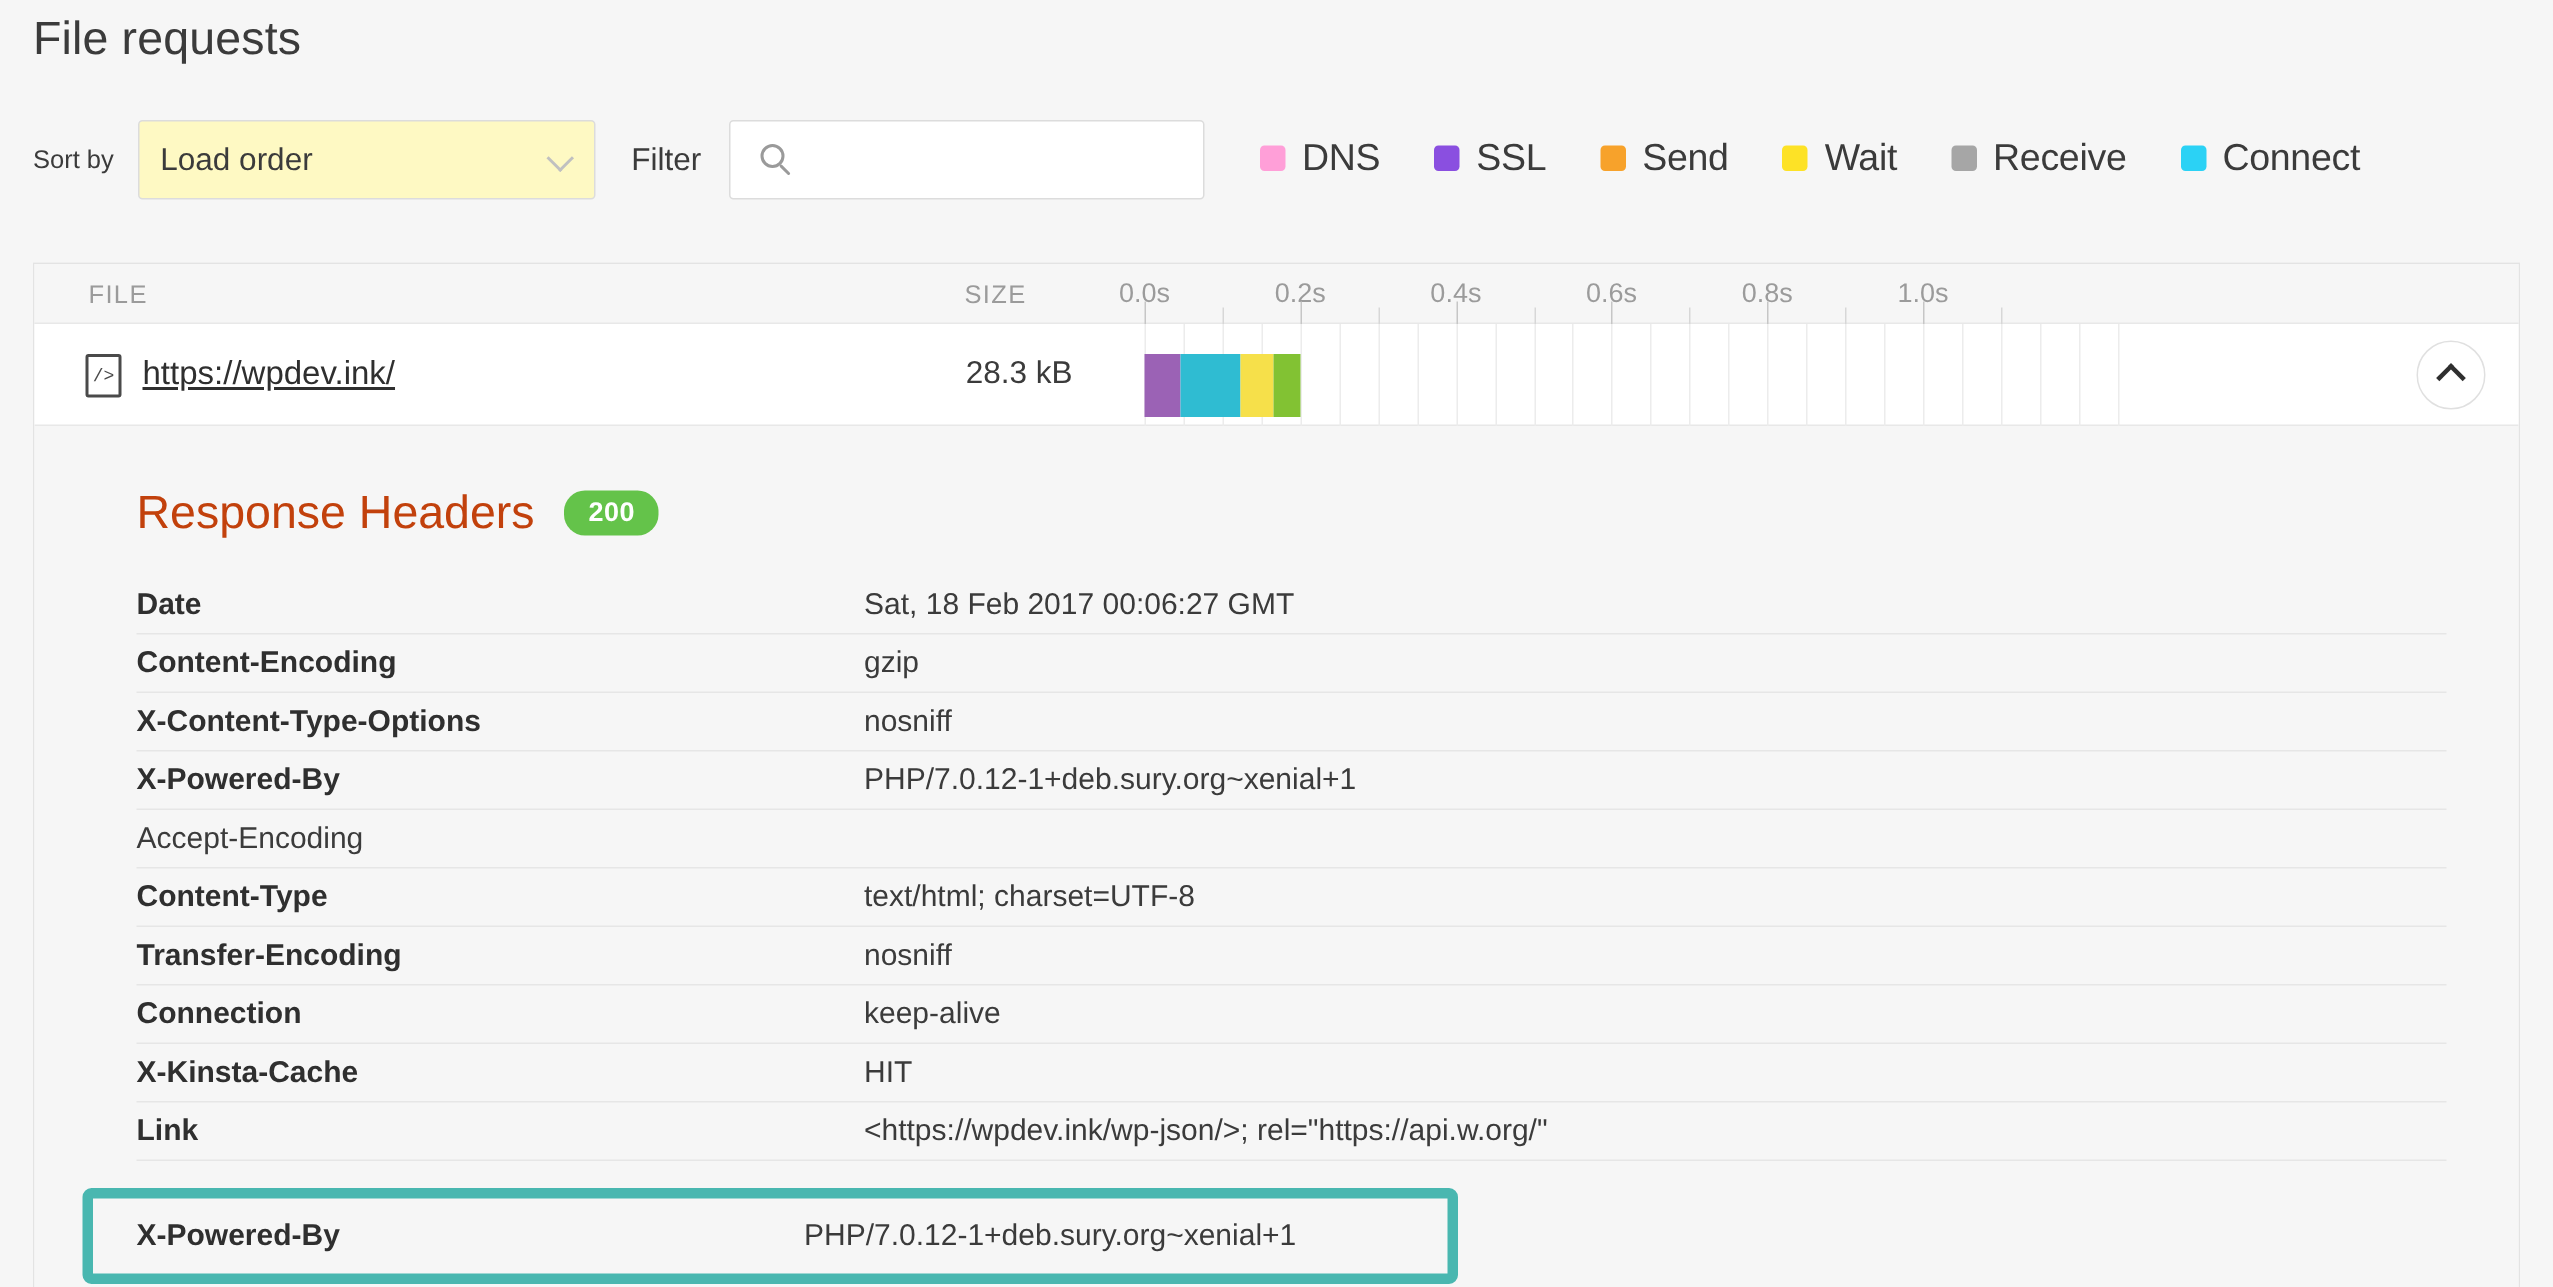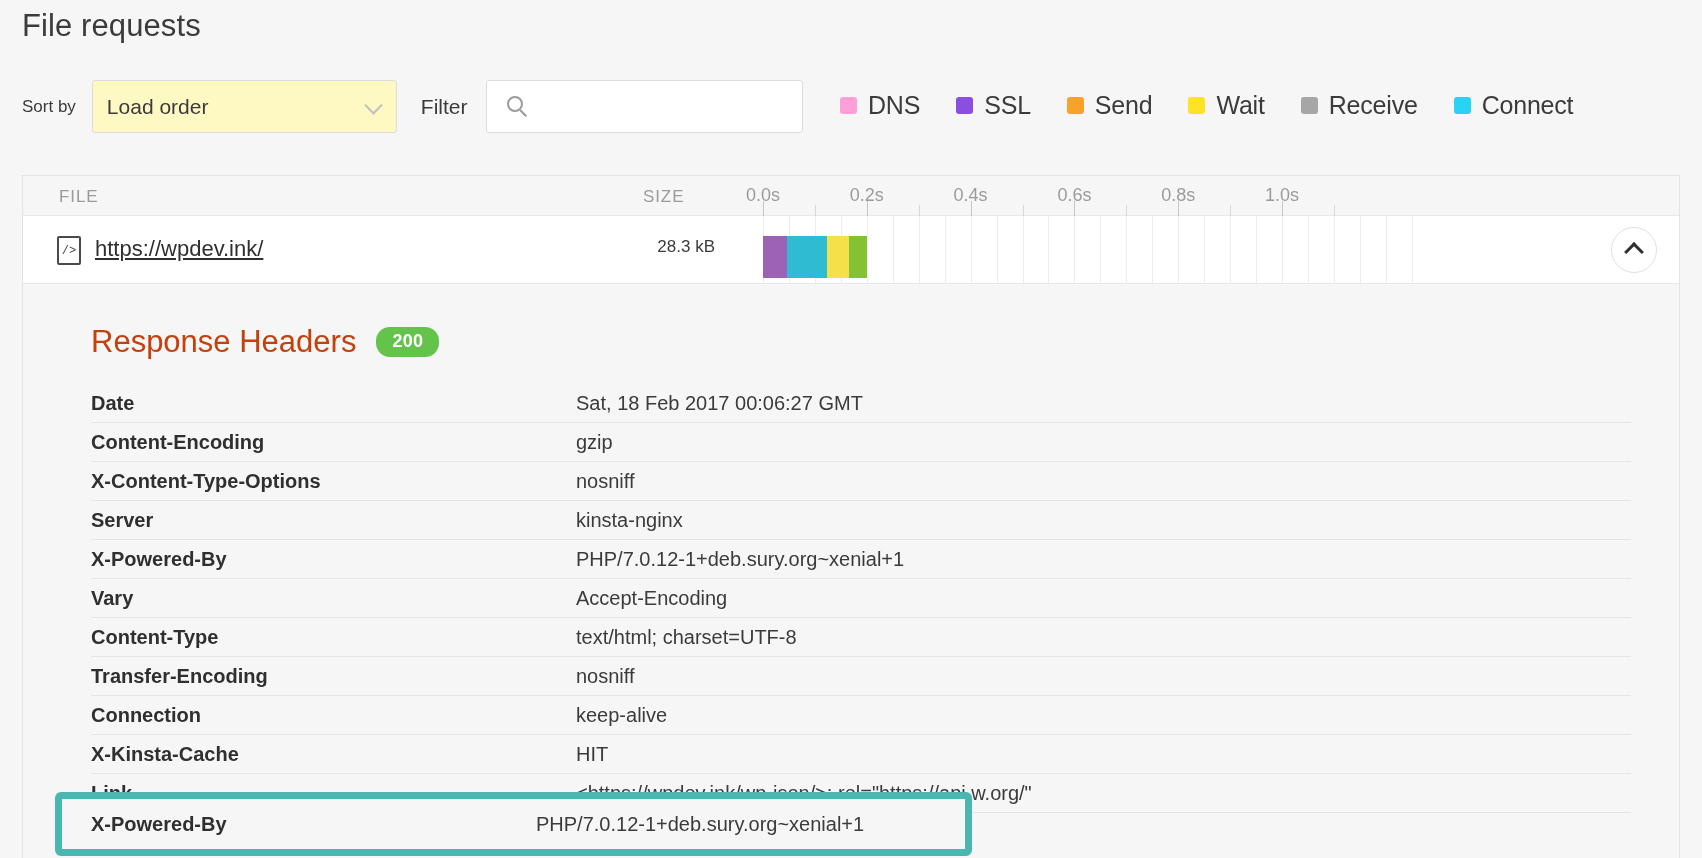--- a/index.html
+++ b/index.html
@@ -106,21 +106,21 @@
     position: absolute; left: 34px; top: 20px; width: 24px; height: 29px;
     border: 2px solid #4a4a4a; border-radius: 2px;
     font-size: 12px; color: #4a4a4a; line-height: 27px; text-align: center;
     font-family: "Liberation Mono", monospace;
   }
   .file-link {
     position: absolute; left: 72px; top: 20px;
     font-size: 22px; color: #2f2f2f; text-decoration: underline;
     cursor: pointer;
   }
-  .file-size { position: absolute; left: 618px; top: 21px; width: 74px; text-align: right; font-size: 17px; color: #3b3b3b; }
+  .file-size { position: absolute; left: 618px; top: 21px; width: 74px; text-align: right; font-size: 21px; color: #3b3b3b; }
 
   .waterfall { position: absolute; left: 718px; top: 0; right: 0; height: 68px; }
   .gridline { position: absolute; top: 0; bottom: 0; width: 1px; background: #ececec; }
   .bar { position: absolute; top: 20px; height: 42px; display: flex; }
   .seg { height: 100%; }
 
   .collapse-btn {
     position: absolute; right: 22px; top: 11px;
     width: 46px; height: 46px; border-radius: 50%;
     background: #fff; border: 1px solid #e0e0e0;
@@ -305,29 +305,24 @@
           </div>
           <div class="hdr-row">
             <span class="hdr-name">Content-Encoding</span>
             <span class="hdr-value">gzip</span>
           </div>
           <div class="hdr-row">
             <span class="hdr-name">X-Content-Type-Options</span>
             <span class="hdr-value">nosniff</span>
           </div>
           <div class="hdr-row">
-            <span class="hdr-name">Server</span>
-            <span class="hdr-value">kinsta-nginx</span>
-          </div>
-          <div class="hdr-row">
             <span class="hdr-name">X-Powered-By</span>
             <span class="hdr-value">PHP/7.0.12-1+deb.sury.org~xenial+1</span>
           </div>
           <div class="hdr-row">
-            <span class="hdr-name">Vary</span>
             <span class="hdr-value">Accept-Encoding</span>
           </div>
           <div class="hdr-row">
             <span class="hdr-name">Content-Type</span>
             <span class="hdr-value">text/html; charset=UTF-8</span>
           </div>
           <div class="hdr-row">
             <span class="hdr-name">Transfer-Encoding</span>
             <span class="hdr-value">nosniff</span>
           </div>

